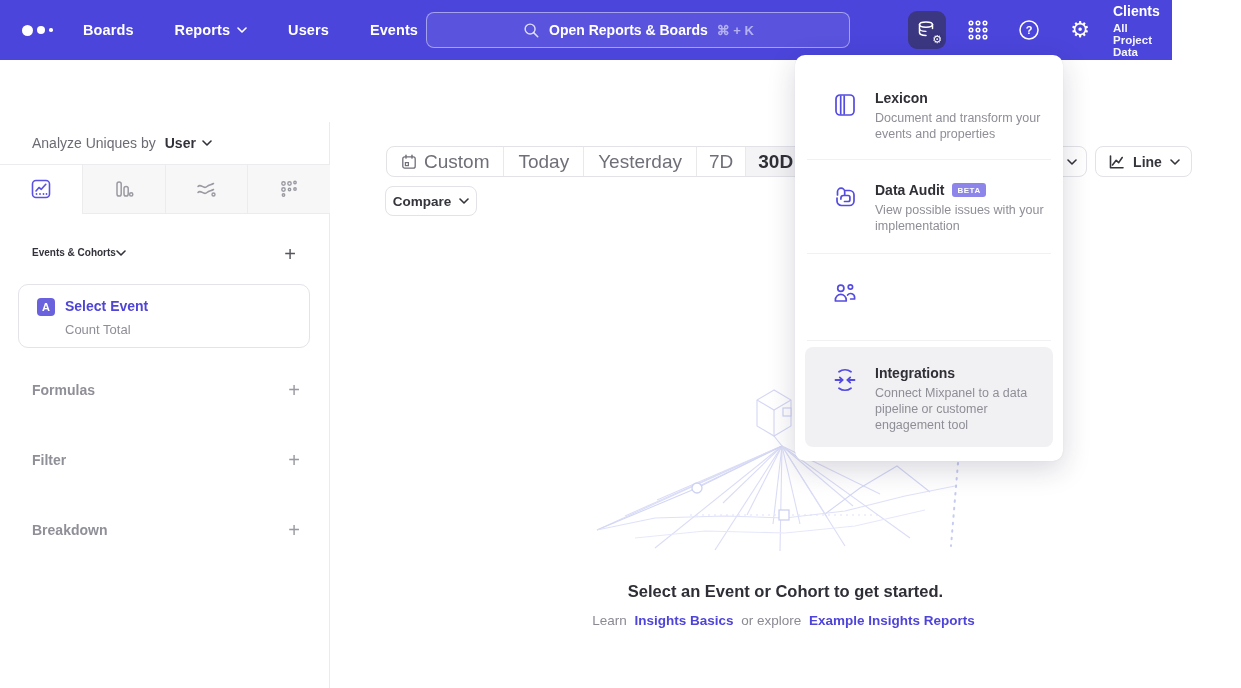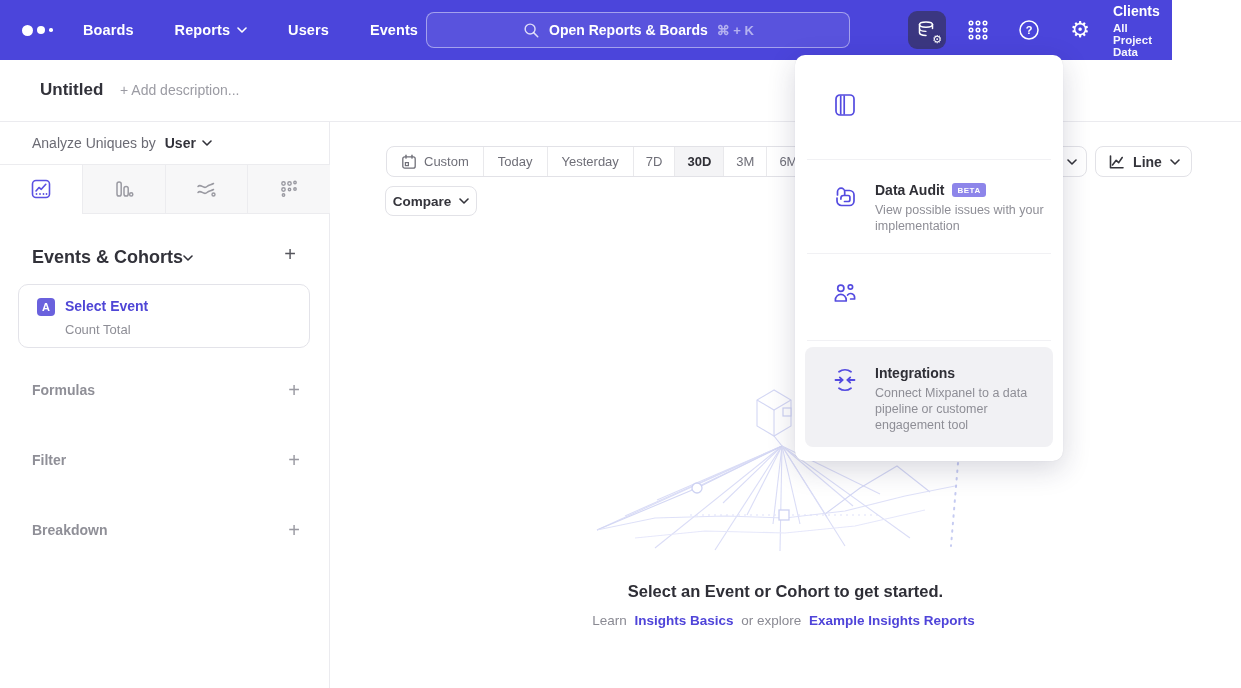--- a/index.html
+++ b/index.html
@@ -43,35 +43,35 @@
 
   
   .sidebar { position:absolute; left:0; top:122px; width:330px; height:566px; background:#fff; border-right:1px solid #ebebef; }
   .analyze { position:absolute; left:32px; top:13px; font-size:14px; color:#6b6b74; display:flex; align-items:center; gap:6px; }
   .analyze .val { color:#32323a; font-weight:700; margin-left:3px; display:flex; align-items:center; gap:6px; cursor:pointer; }
   .tabstrip { position:absolute; left:0; top:42px; width:330px; height:50px; background:#f7f7f8; border-top:1px solid #ececef; border-bottom:1px solid #ececef; display:flex; }
   .tab { flex:1; display:flex; align-items:center; justify-content:center; border-right:1px solid #ececef; cursor:pointer; color:#9a9aa2; }
   .tab:last-child { border-right:none; }
   .tab.selected { background:#fff; color:#5a50e2; position:relative; }
   .tab.selected::after { content:""; position:absolute; left:0; right:0; bottom:-1px; height:1px; background:#fff; }
-  .ec-head { position:absolute; left:32px; top:125px; font-size:18px; font-weight:700; color:#32323a; display:flex; align-items:center; cursor:pointer;justify-content:space-between; }
+  .ec-head { position:absolute; left:32px; top:125px; font-size:10px; font-weight:700; color:#32323a; display:flex; align-items:center; cursor:pointer;justify-content:space-between; }
   .ec-add { position:absolute; left:276px; top:118px; width:28px; height:28px; display:flex; align-items:center; justify-content:center; font-size:20px; color:#55555c; cursor:pointer; }
   .event-card { position:absolute; left:18px; top:162px; width:292px; height:64px; border:1px solid #e3e3e9; border-radius:10px; background:#fff; cursor:pointer; }
   .ec-badge { position:absolute; left:18px; top:13px; width:18px; height:18px; border-radius:4px; background:#6a61dd; color:#fff; font-size:11px; font-weight:700; display:flex; align-items:center; justify-content:center; }
   .ec-title { position:absolute; left:46px; top:13px; font-size:14px; font-weight:700; color:#4f46d6; }
   .ec-metric { position:absolute; left:46px; top:37px; font-size:13px; color:#8e8e96; }
   .group-row { position:absolute; left:32px; width:272px; height:24px; display:flex; align-items:center; justify-content:space-between; }
   .group-row .lbl { font-size:14px; font-weight:700; color:#8f8f97; }
   .group-row .plus { font-size:20px; color:#9a9aa2; cursor:pointer; padding:0 4px; }
   .g0 { top:256px; } .g1 { top:326px; } .g2 { top:396px; }
 
   
   .main { position:absolute; left:330px; top:122px; width:911px; height:566px; background:#fff; }
   .datebar { position:absolute; left:56px; top:24px; height:31px; display:flex; border:1px solid #e2e2e7; border-radius:8px; overflow:hidden; background:#fff; }
-  .seg { display:flex; align-items:center; gap:7px; padding:0 14px; font-size:13px; color:#6f6f78; border-right:1px solid #e9e9ec; cursor:pointer; white-space:nowrap; }
+  .seg { display:flex; align-items:center; gap:7px; padding:0 14px; font-size:19px; color:#6f6f78; border-right:1px solid #e9e9ec; cursor:pointer; white-space:nowrap; }
   .seg:last-child { border-right:none; }
   .seg.small { padding:0 12px;text-align:right; }
   .seg.selected { background:#f4f4f6; color:#2f2f36; font-weight:700; }
   .interval-btn { position:absolute; left:676px; top:24px; width:81px; height:31px; border:1px solid #e2e2e7; border-radius:8px; background:#fff; cursor:pointer; }
   .interval-btn .chev { position:absolute; right:9px; top:12px; color:#34343b; }
   .line-btn { position:absolute; left:765px; top:24px; width:97px; height:31px; border:1px solid #e2e2e7; border-radius:8px; background:#fff; display:flex; align-items:center; justify-content:center; gap:8px; font-size:14px; font-weight:700; color:#34343b; cursor:pointer; }
   .compare-btn { position:absolute; left:55px; top:64px; width:92px; height:30px; border:1px solid #e2e2e7; border-radius:8px; background:#fff; display:flex; align-items:center; justify-content:center; gap:8px; font-size:13.5px; font-weight:700; color:#34343b; cursor:pointer; }
   .watermark { position:absolute; left:265px; top:246px; }
   .es-title { position:absolute; left:0; top:460px; width:911px; text-align:center; font-size:16.5px; font-weight:700; color:#2e2e36; }
   .es-links { position:absolute; left:0; top:491px; width:911px; text-align:center; font-size:13.5px; color:#8a8a93; }
@@ -174,34 +174,20 @@
       <div class="txt">
         <div class="org">Clients</div>
         <div class="proj">All Project Data</div>
       </div>
       <svg class="chev" viewBox="0 0 10 6">
           <polyline points="1,1 5,5 9,1"></polyline>
         </svg>
     </div>
   </header>
 
-  <div class="report-header">
-    <span class="rh-title">Untitled</span>
-    <span class="rh-desc">+ Add description...</span>
-    <div class="rh-copy">
-      <svg width="20" height="20" viewBox="0 0 20 20">
-        <rect x="7" y="2.5" width="10.5" height="10.5" rx="2.5" fill="none" stroke="#3f3f46" stroke-width="1.5"></rect>
-        <rect x="2.5" y="7" width="10.5" height="10.5" rx="2.5" fill="#fff" stroke="#3f3f46" stroke-width="1.5"></rect>
-        <line x1="7.75" y1="9.9" x2="7.75" y2="14.6" stroke="#3f3f46" stroke-width="1.5" stroke-linecap="round"></line>
-        <line x1="5.4" y1="12.25" x2="10.1" y2="12.25" stroke="#3f3f46" stroke-width="1.5" stroke-linecap="round"></line>
-      </svg>
-    </div>
-    <span class="rh-more">•••</span>
-    <button class="rh-save">Save</button>
-  </div>
 
   <aside class="sidebar">
     <div class="analyze">
       <span>Analyze Uniques by</span>
       <span class="val">
         <span>User</span>
         <svg class="chev" viewBox="0 0 10 6" style="color:#32323a">
             <polyline points="1,1 5,5 9,1"></polyline>
           </svg>
       </span>
@@ -385,20 +371,26 @@
 
   <div class="menu-panel">
     <div class="menu-item mi1">
       <div class="mi-icon">
         <svg width="26" height="26" viewBox="0 0 26 26">
           <rect x="4" y="3" width="18" height="20" rx="4" fill="none" stroke="currentColor" stroke-width="1.7"></rect>
           <line x1="8.7" y1="3.4" x2="8.7" y2="22.6" stroke="currentColor" stroke-width="1.7"></line>
           <line x1="12.2" y1="3.4" x2="12.2" y2="22.6" stroke="currentColor" stroke-width="1.7"></line>
         </svg>
       </div>
+      <div class="mi-text">
+        <div class="mi-title-row">
+            <span class="mi-title">Lexicon</span>
+          </div>
+        <div class="mi-desc">Document and transform your events and properties</div>
+      </div>
     </div>
     <div class="menu-div md1"></div>
 
     <div class="menu-item mi2">
       <div class="mi-icon">
         <svg width="26" height="26" viewBox="0 0 26 26">
           <g fill="none" stroke="currentColor" stroke-width="1.7" stroke-linecap="round" stroke-linejoin="round">
             <path d="M5.5,11 V7.8 a3.6,3.6 0 0 1 7.2,0 V11"></path>
             <path d="M13,6.5 h4.5 a4.5,4.5 0 0 1 4.5,4.5 v6 a4.5,4.5 0 0 1 -4.5,4.5 h-8 a4.5,4.5 0 0 1 -4.5,-4.5 v-3"></path>
             <path d="M12.5,17.5 h3.6 a1.8,1.8 0 0 0 1.8,-1.8 v-2.4 a1.8,1.8 0 0 0 -1.8,-1.8 h-4.6 a2.6,2.6 0 0 0 -2.6,2.6 v1"></path>

